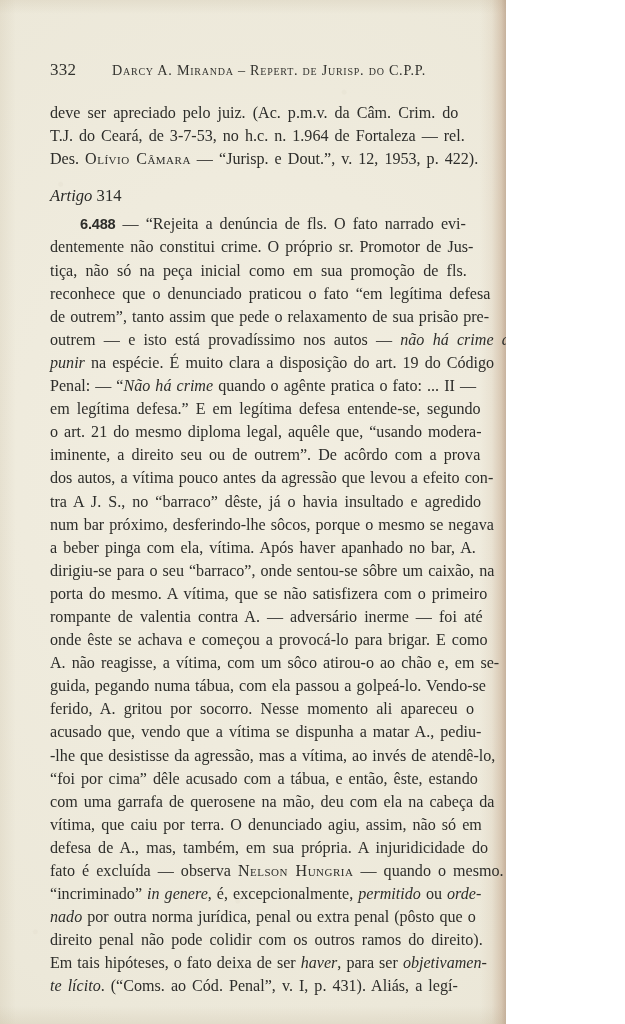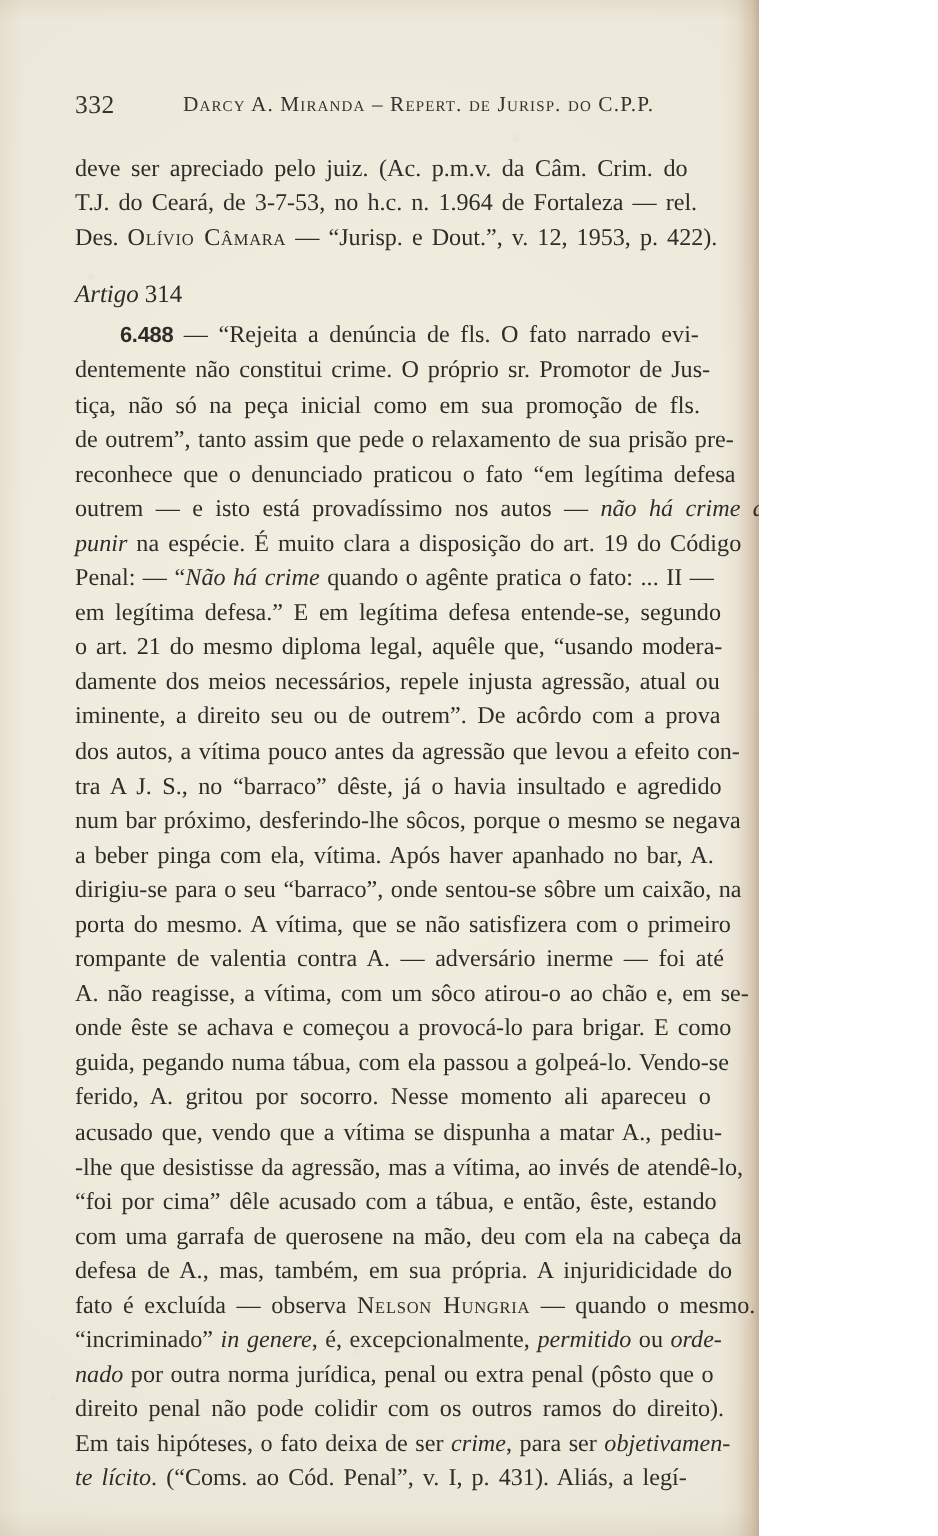--- a/index.html
+++ b/index.html
@@ -98,21 +98,21 @@
   .folio {
     position: absolute;
     left: 0;
     top: 0;
     font-size: 17px;
     letter-spacing: .3px;
     color: #33332f;
   }
   .head-title {
     position: absolute;
-    left: 72px;
+    left: 62px;
     top: 2px;
     font-size: 14.2px;
     font-variant: small-caps;
     letter-spacing: .75px;
     white-space: nowrap;
     color: #33332f;
   }
 
   
   .textblock {
@@ -192,71 +192,71 @@
       <div class="artigo">
         <span class="w-it">Artigo</span><span>&nbsp;</span><span>314</span>
       </div>
 
       <div class="tline ws3">
         <span class="indent"></span><span class="entry-no">6.488</span><span> — </span><span>“Rejeita a denúncia de fls. O fato narrado evi-</span>
       </div>
 
       <div class="tline ws2">dentemente não constitui crime. O próprio sr. Promotor de Jus-</div>
       <div class="tline ws4">tiça, não só na peça inicial como em sua promoção de fls.</div>
+      <div class="tline ws3">reconhece que o denunciado praticou o fato “em legítima defesa</div>
       <div class="tline ws1">de outrem”, tanto assim que pede o relaxamento de sua prisão pre-</div>
-      <div class="tline ws3">reconhece que o denunciado praticou o fato “em legítima defesa</div>
 
       <div class="tline ws4">
         <span>outrem — e isto está provadíssimo nos autos — </span><i>não há crime a</i>
       </div>
       <div class="tline ws2">
         <i>punir</i><span> na espécie. É muito clara a disposição do art. 19 do Código</span>
       </div>
 
       <div class="tline ws1">
         <span>Penal: — “</span><i>Não há crime</i><span> quando o agênte pratica o fato: ... II —</span>
       </div>
 
       <div class="tline ws3">em legítima defesa.” E em legítima defesa entende-se, segundo</div>
       <div class="tline ws2">o art. 21 do mesmo diploma legal, aquêle que, “usando modera-</div>
-      <div class="tline ws2">damente dos meios necessários, repele injusta agressão, atual ou</div>
       <div class="tline ws3">iminente, a direito seu ou de outrem”. De acôrdo com a prova</div>
       <div class="tline ws1">dos autos, a vítima pouco antes da agressão que levou a efeito con-</div>
       <div class="tline ws3">tra A J. S., no “barraco” dêste, já o havia insultado e agredido</div>
       <div class="tline ws1">num bar próximo, desferindo-lhe sôcos, porque o mesmo se negava</div>
       <div class="tline ws2">a beber pinga com ela, vítima. Após haver apanhado no bar, A.</div>
       <div class="tline ws1">dirigiu-se para o seu “barraco”, onde sentou-se sôbre um caixão, na</div>
       <div class="tline ws2">porta do mesmo. A vítima, que se não satisfizera com o primeiro</div>
       <div class="tline ws3">rompante de valentia contra A. — adversário inerme — foi até</div>
+      <div class="tline ws2">onde êste se achava e começou a provocá-lo para brigar. E como</div>
       <div class="tline ws2">A. não reagisse, a vítima, com um sôco atirou-o ao chão e, em se-</div>
-      <div class="tline ws2">onde êste se achava e começou a provocá-lo para brigar. E como</div>
       <div class="tline ws1">guida, pegando numa tábua, com ela passou a golpeá-lo. Vendo-se</div>
       <div class="tline ws4">ferido, A. gritou por socorro. Nesse momento ali apareceu o</div>
       <div class="tline ws2">acusado que, vendo que a vítima se dispunha a matar A., pediu-</div>
       <div class="tline ws1">-lhe que desistisse da agressão, mas a vítima, ao invés de atendê-lo,</div>
       <div class="tline ws2">“foi por cima” dêle acusado com a tábua, e então, êste, estando</div>
       <div class="tline ws2">com uma garrafa de querosene na mão, deu com ela na cabeça da</div>
+      <div class="tline ws2">vítima, que caiu por terra. O denunciado agiu, assim, não só em</div>
       <div class="tline ws3">defesa de A., mas, também, em sua própria. A injuridicidade do</div>
 
       <div class="tline ws3">
         <span>fato é excluída — observa </span><span class="sc">Nelson Hungria</span><span> — quando o mesmo.</span>
       </div>
 
       <div class="tline ws1">
         <span>“incriminado” </span><i>in genere</i><span>, é, excepcionalmente, </span><i>permitido</i><span> ou </span><i>orde-</i>
       </div>
 
       <div class="tline ws1">
         <i>nado</i><span> por outra norma jurídica, penal ou extra penal (pôsto que o</span>
       </div>
 
       <div class="tline ws3">direito penal não pode colidir com os outros ramos do direito).</div>
 
       <div class="tline ws1">
-        <span>Em tais hipóteses, o fato deixa de ser </span><i>crime</i><span>, para ser </span><i>objetivamen-</i>
+        <span>Em tais hipóteses, o fato deixa de ser </span><i>haver</i><span>, para ser </span><i>objetivamen-</i>
       </div>
 
       <div class="tline ws2">
         <i>te lícito</i><span>. (“Coms. ao Cód. Penal”, v. I, p. 431). Aliás, a legí-</span>
       </div>
 
     </div>
   </div>
 </div>
 

